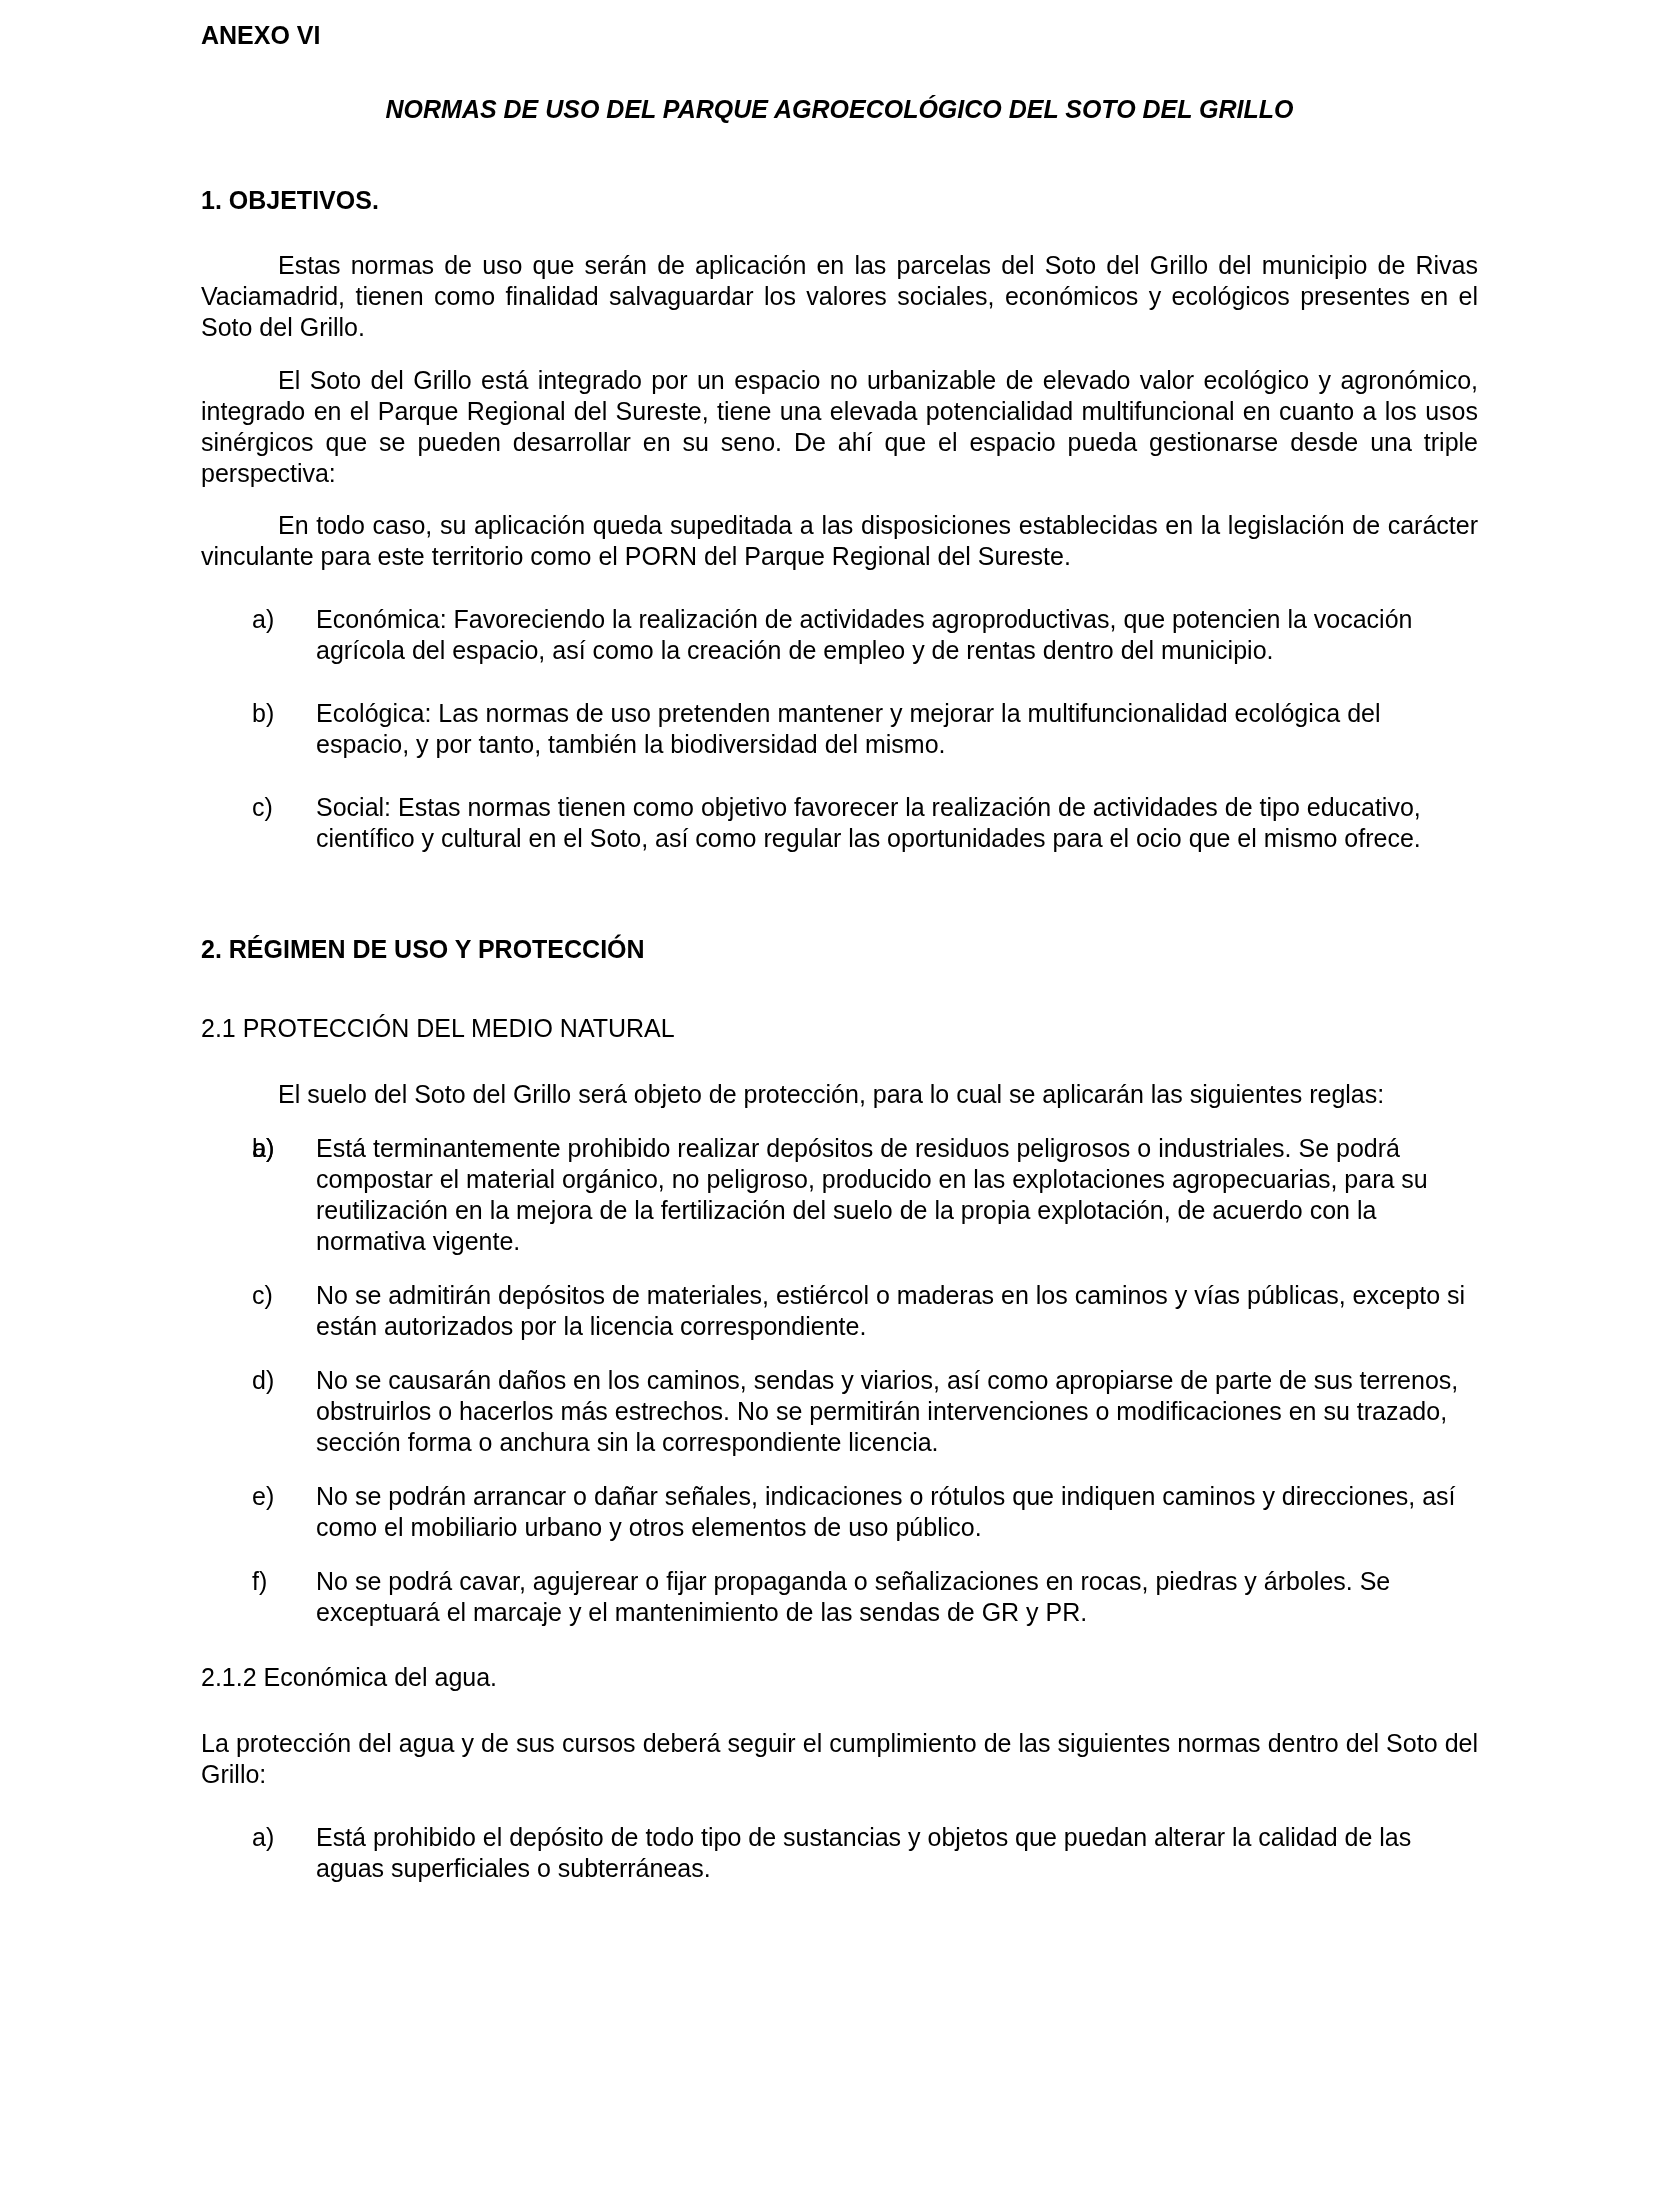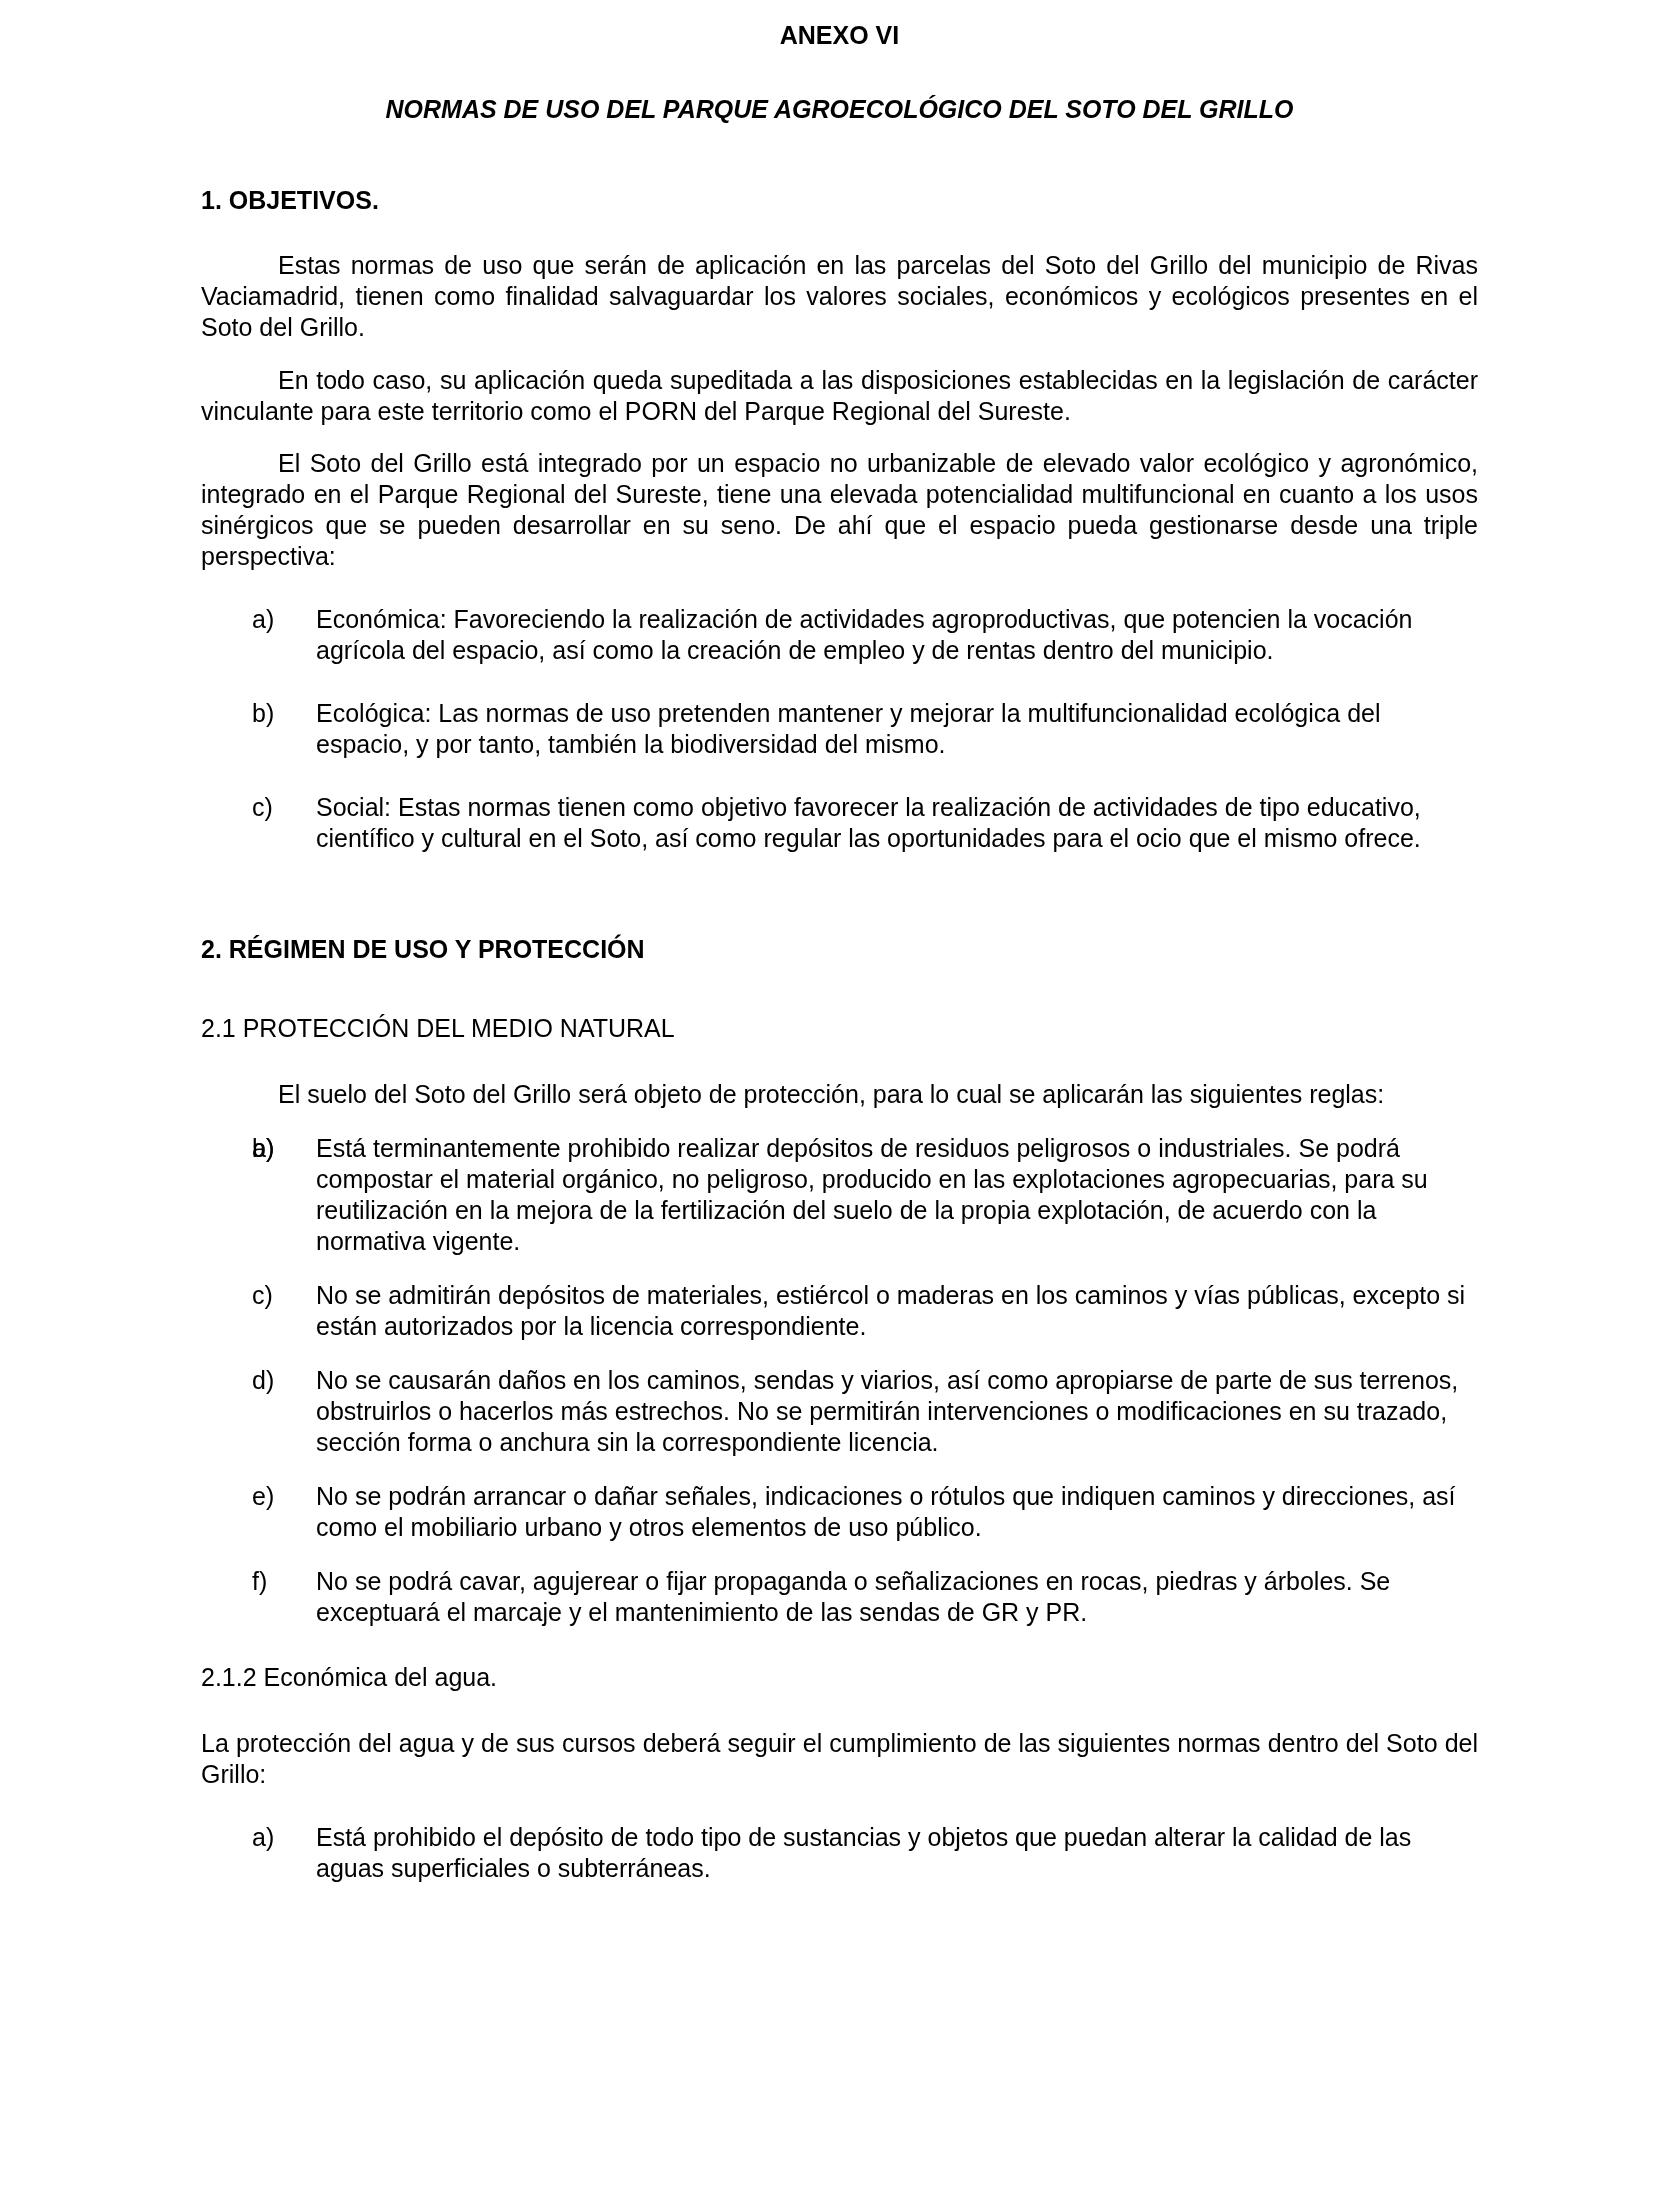--- a/index.html
+++ b/index.html
@@ -13,21 +13,21 @@
   .page {
     box-sizing: border-box;
     width: 1679px;
     height: 2194px;
     padding: 20px 201px 0 201px;
     font-size: 25px;
     line-height: 31px;
     background: #fff;
   }
   .annex-title {
-    text-align: center;
+    text-align: left;
     font-weight: 700;
     margin: 0;
   }
   .main-title {
     text-align: center;
     font-weight: 700;
     margin: 43px 0 0 0;
     font-style: italic;
   }
   .h-sec {
@@ -68,23 +68,23 @@
 <div class="page">
 
   <p class="annex-title">ANEXO VI</p>
 
   <p class="main-title">NORMAS DE USO DEL PARQUE AGROECOLÓGICO DEL SOTO DEL GRILLO</p>
 
   <p class="h-sec">1. OBJETIVOS.</p>
 
   <p class="para first">Estas normas de uso que serán de aplicación en las parcelas del Soto del Grillo del municipio de Rivas Vaciamadrid, tienen como finalidad salvaguardar los valores sociales, económicos y ecológicos presentes en el Soto del Grillo.</p>
 
+  <p class="para">El Soto del Grillo está integrado por un espacio no urbanizable de elevado valor ecológico y agronómico, integrado en el Parque Regional del Sureste, tiene una elevada potencialidad multifuncional en cuanto a los usos sinérgicos que se pueden desarrollar en su seno. De ahí que el espacio pueda gestionarse desde una triple perspectiva:</p>
+
   <p class="para">En todo caso, su aplicación queda supeditada a las disposiciones establecidas en la legislación de carácter vinculante para este territorio como el PORN del Parque Regional del Sureste.</p>
-
-  <p class="para">El Soto del Grillo está integrado por un espacio no urbanizable de elevado valor ecológico y agronómico, integrado en el Parque Regional del Sureste, tiene una elevada potencialidad multifuncional en cuanto a los usos sinérgicos que se pueden desarrollar en su seno. De ahí que el espacio pueda gestionarse desde una triple perspectiva:</p>
 
   <div class="list">
     <div class="item gap-lg">
       <span class="mk">a)</span>
       <span>Económica: Favoreciendo la realización de actividades agroproductivas, que potencien la vocación agrícola del espacio, así como la creación de empleo y de rentas dentro del municipio.</span>
     </div>
     <div class="item gap-lg">
       <span class="mk">b)</span>
       <span>Ecológica: Las normas de uso pretenden mantener y mejorar la multifuncionalidad ecológica del espacio, y por tanto, también la biodiversidad del mismo.</span>
     </div>

